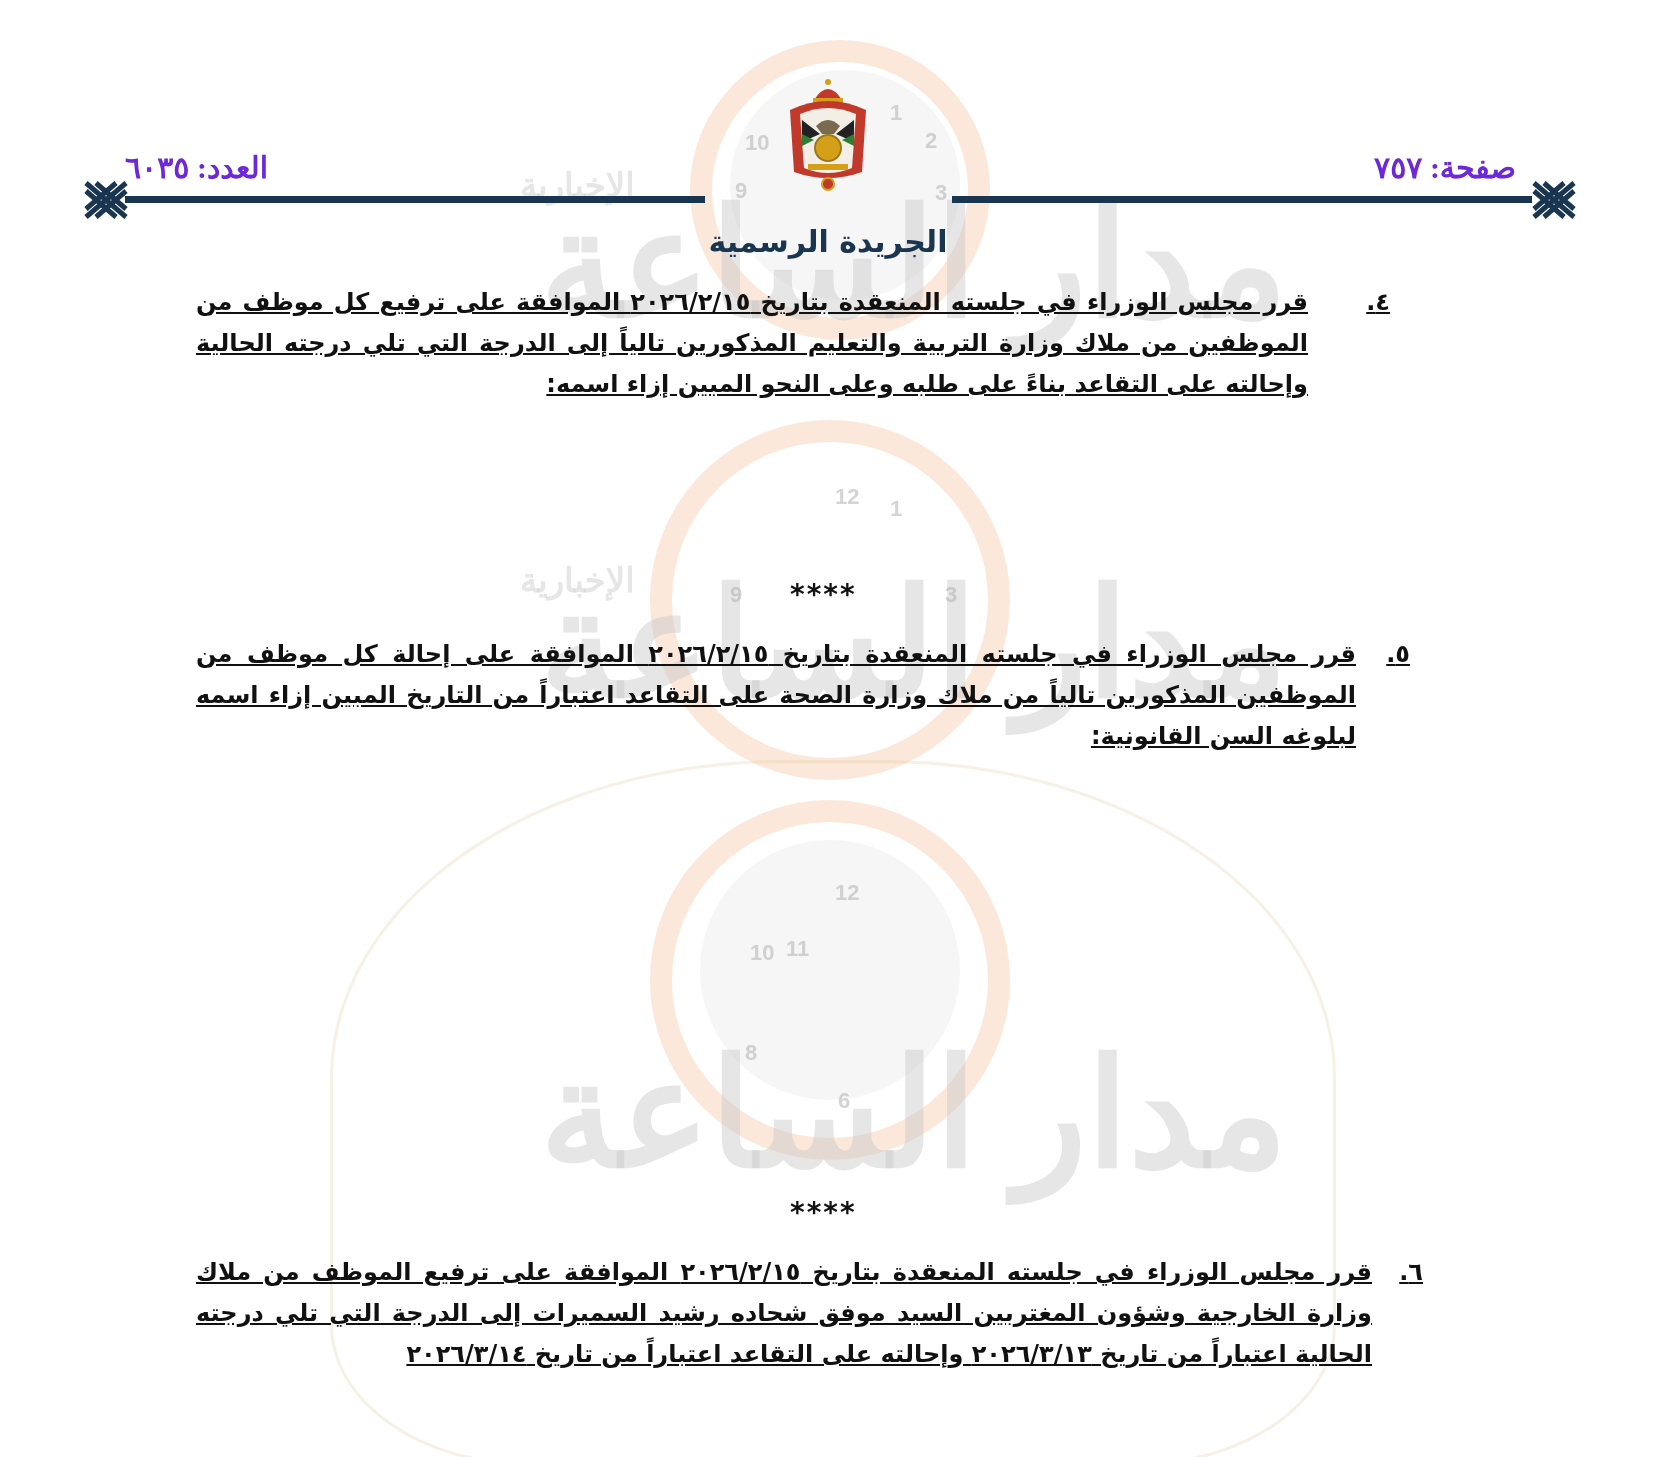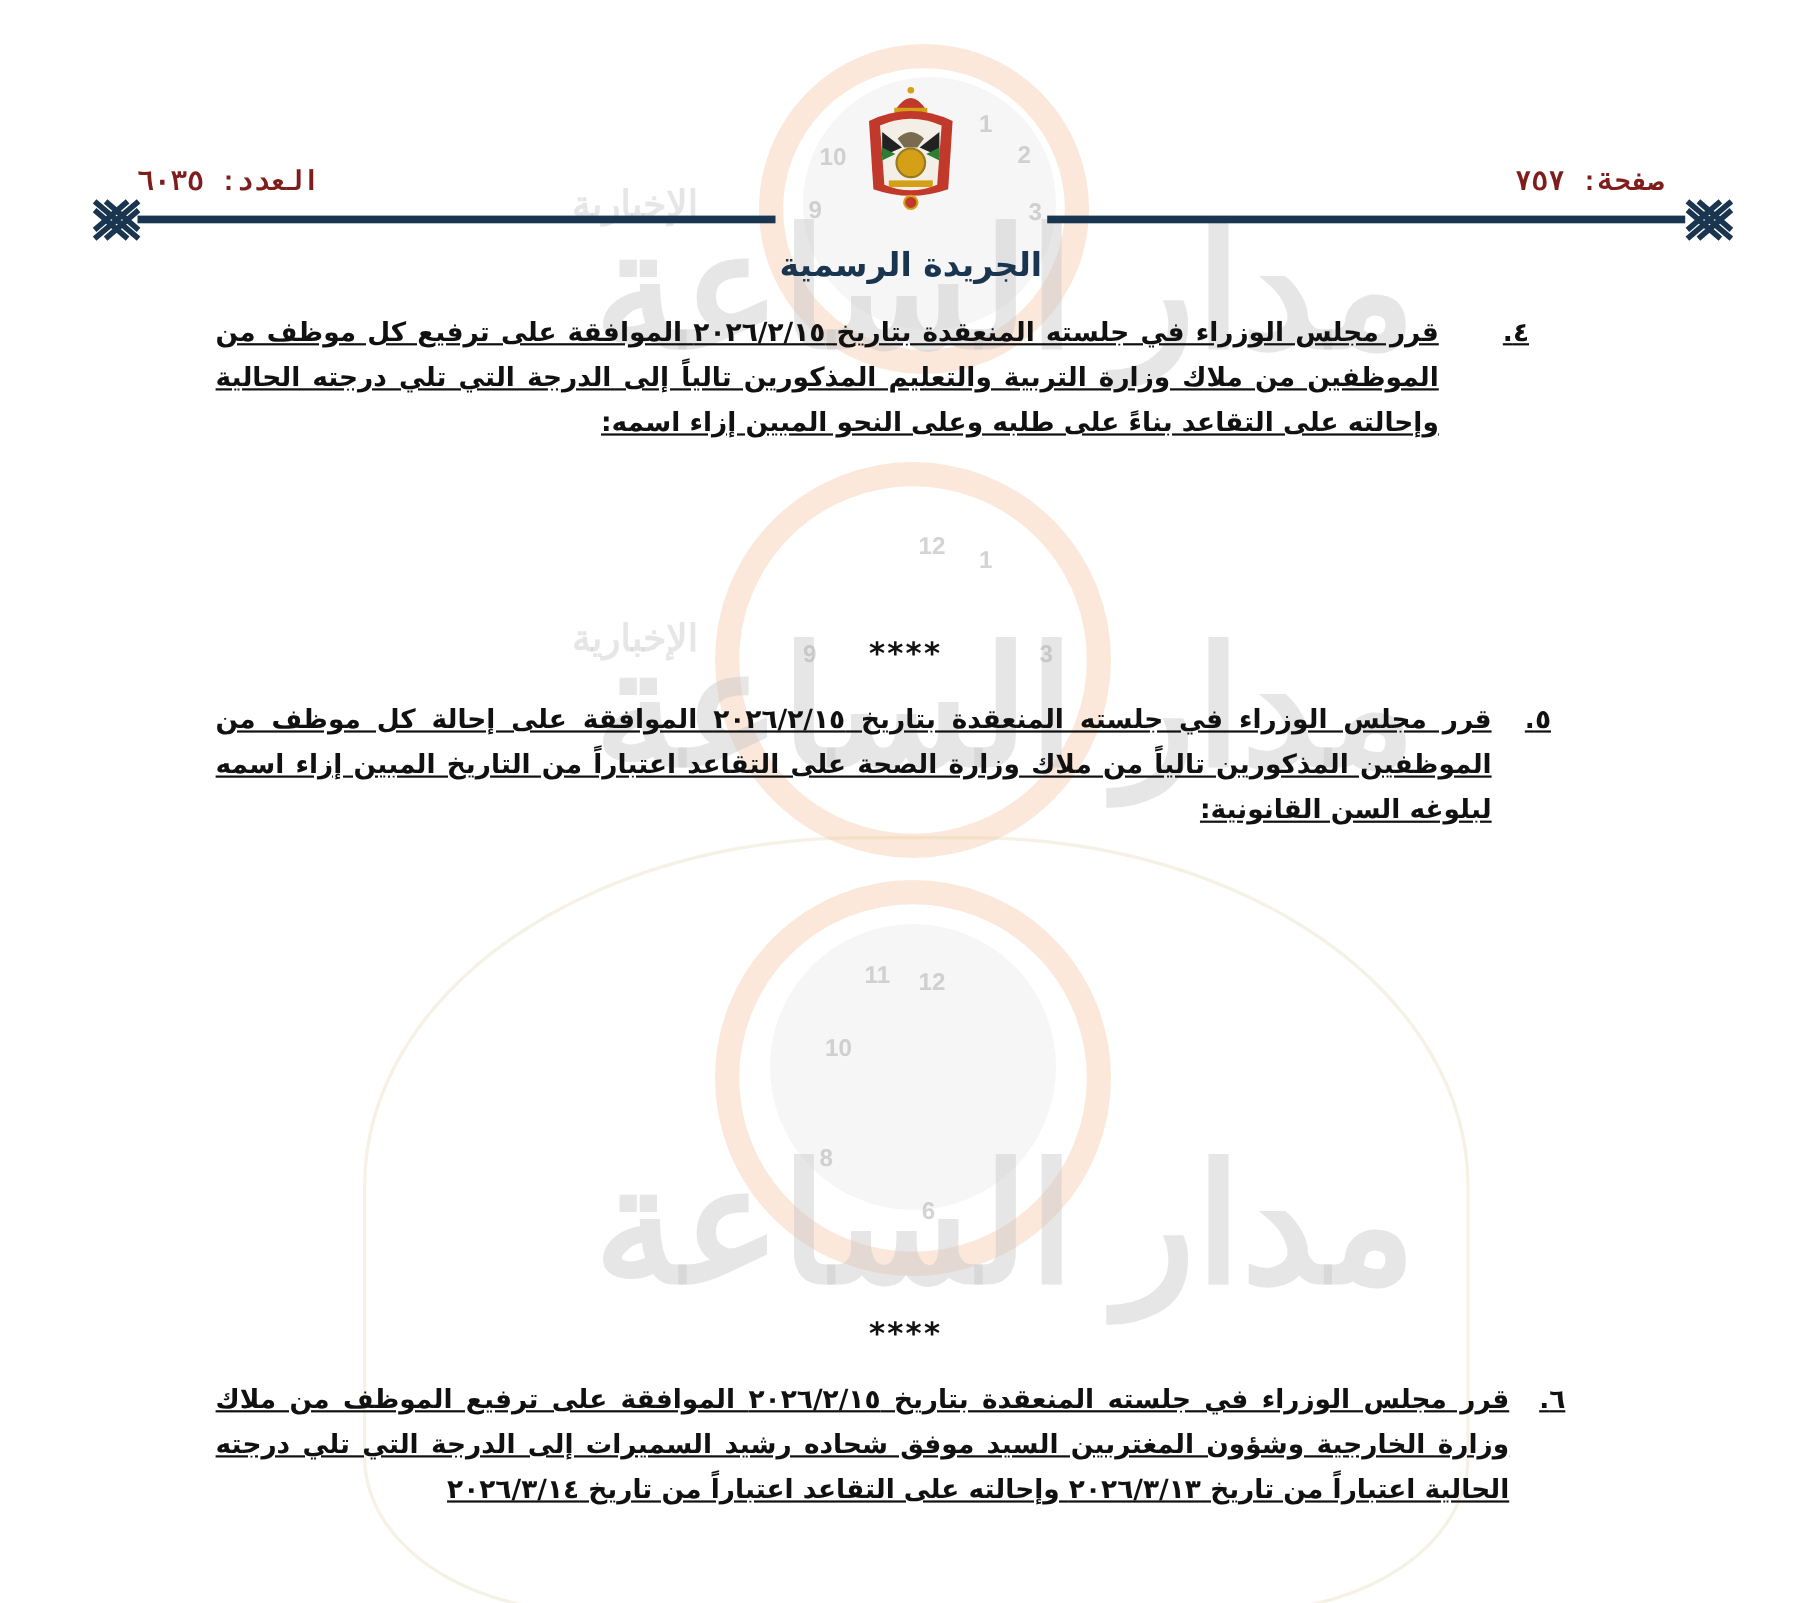--- a/index.html
+++ b/index.html
@@ -11,21 +11,21 @@
   .wm { position: absolute; pointer-events: none; }
   .wm-ring { border-radius: 50%; border: 22px solid rgba(245,190,150,0.35); box-sizing: border-box; }
   .wm-dial { border-radius: 50%; background: rgba(230,230,230,0.35); }
   .wm-text { color: rgba(200,200,200,0.45); font-weight: bold; font-family: Liberation Serif, serif; }
   .wm-num { color: rgba(170,170,170,0.5); font-family: "Liberation Sans", sans-serif; font-size: 22px; font-weight: bold; }
   .wm-emblem { border: 3px solid rgba(220,200,150,0.25); border-radius: 45% 45% 20% 20%; }
 
   
   .rule { position: absolute; height: 7px; background: #1a3550; top: 196px; }
   .knot { position: absolute; top: 177px; width: 48px; height: 46px; }
-  .hdr-meta { position: absolute; top: 150px; font-size: 25px; font-weight: bold; color: #7f1d1d; font-family: Liberation Mono, monospace; }
+  .hdr-meta { position: absolute; top: 150px; font-size: 30px; font-weight: bold; color: #6d28d9; font-family: Liberation Serif, serif; }
   .crest { position: absolute; left: 780px; top: 76px; width: 96px; height: 124px; }
   .gazette-title {
     position: absolute; left: 700px; top: 202px; width: 256px; text-align: center;
     font-size: 30px; font-weight: bold; color: #1a3550; font-family: "DejaVu Sans", sans-serif; margin-top: 22px;
   }
 
   
   .para { position: absolute; font-size: 24px; font-weight: bold; line-height: 41px; text-align: justify; text-align-last: right; text-decoration: underline; }
   .tbl { position: absolute; font-size: 24px; font-weight: bold; }
   .stars { position: absolute; font-size: 28px; font-weight: bold; letter-spacing: 2px; }
@@ -59,21 +59,21 @@
 <div class="wm wm-num" style="left:745px; top:130px;">10</div>
 <div class="wm wm-num" style="left:890px; top:100px;">1</div>
 <div class="wm wm-num" style="left:925px; top:128px;">2</div>
 <div class="wm wm-num" style="left:735px; top:178px;">9</div>
 <div class="wm wm-num" style="left:935px; top:180px;">3</div>
 <div class="wm wm-num" style="left:835px; top:484px;">12</div>
 <div class="wm wm-num" style="left:890px; top:496px;">1</div>
 <div class="wm wm-num" style="left:730px; top:582px;">9</div>
 <div class="wm wm-num" style="left:945px; top:582px;">3</div>
 <div class="wm wm-num" style="left:835px; top:880px;">12</div>
-<div class="wm wm-num" style="left:786px; top:874px;text-align:center;">11</div>
+<div class="wm wm-num" style="left:786px; top:936px;text-align:center;">11</div>
 <div class="wm wm-num" style="left:750px; top:940px;">10</div>
 <div class="wm wm-num" style="left:745px; top:1040px;">8</div>
 <div class="wm wm-num" style="left:838px; top:1088px;">6</div>
 
 <div>
 
   <svg class="knot" style="left:1530px;" viewBox="0 0 48 46">
     <g fill="none" stroke="#1a3550" stroke-width="5">
       <path d="M4 6 L44 40 M4 40 L44 6 M14 6 L44 32 M4 14 L34 40 M14 40 L44 14 M4 32 L34 6"></path>
     </g>

